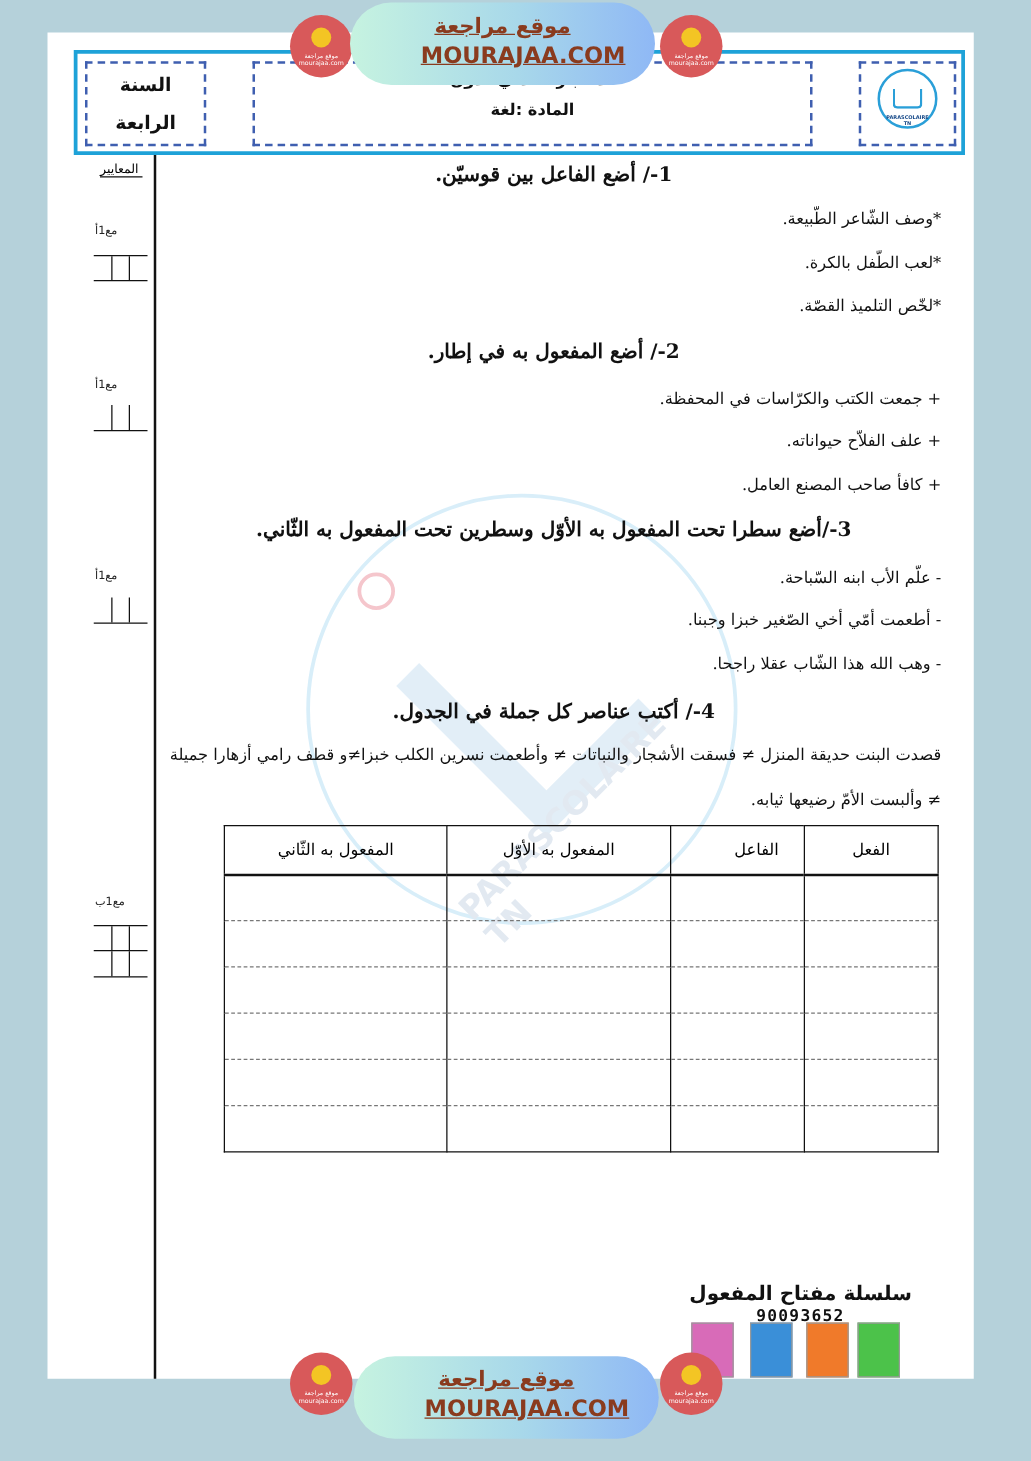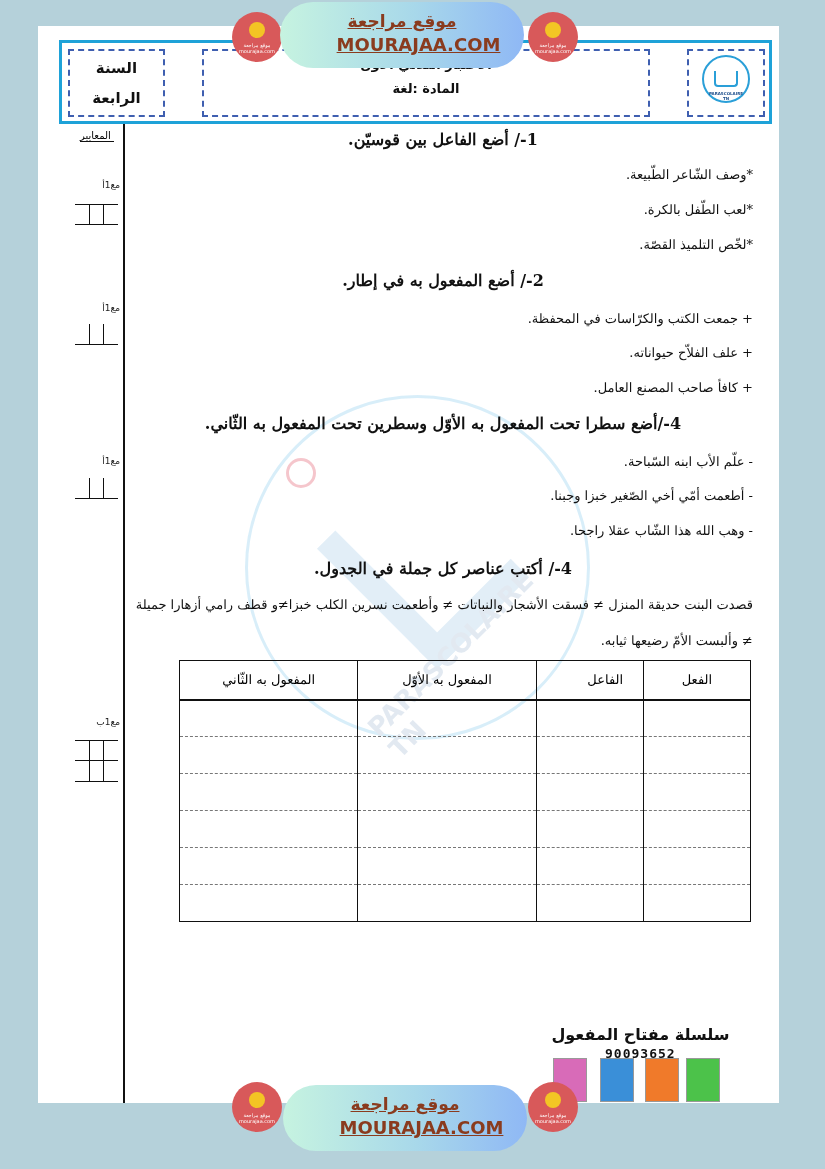--- a/index.html
+++ b/index.html
@@ -56,21 +56,21 @@
   .banner .b1 { display:block; font-size: 17px; text-decoration: underline; margin-top: 7px; line-height: 24px; }
   .banner .b2 { display:block; font-size: 18px; text-decoration: underline; line-height: 24px; padding-left: 33px; }
   .badge {
     position: absolute; width: 50px; height: 50px; border-radius: 50%; background: #d8595a;
   }
   .badge .dot { position:absolute; left:17px; top:10px; width:16px; height:16px; border-radius:50%; background:#f3c524; }
   .badge .bt { position:absolute; left:0; right:0; top:30px; font-size:5px; color:#fff; text-align:center; font-family:"DejaVu Sans",sans-serif; }
   
   .vline { position: absolute; left: 123px; top: 124px; width: 1.5px; height: 979px; background: #111; }
   .crit-title { position: absolute; left: 80px; top: 130px; width: 34px; font-size: 10px; text-align: left; border-bottom: 1px solid #111; font-family: "DejaVu Sans", sans-serif; }
-  .crit-label { position: absolute; width: 44px; left: 76px; font-size: 9px; text-align: right; font-family:"DejaVu Sans",sans-serif; color:#222; }
+  .crit-label { position: absolute; width: 44px; left: 76px; font-size: 9px; text-align: left; font-family:"DejaVu Sans",sans-serif; color:#222; }
   .crit-grid { position: absolute; left: 75px; width: 43px; }
   .crit-grid .row { height: 21px; border-bottom: 1.5px solid #111; display: flex; }
   .crit-grid .row:first-child { border-top: 1.5px solid #111; }
   .crit-grid .cell { flex: 1; border-left: 1.5px solid #111; }
   .crit-grid .cell:first-child { border-left: none; }
   .crit-grid.open .row:first-child { border-top: none; }
   
   .content { position: absolute; right: 72px; width: 620px; direction: rtl; text-align: right; color: #111; }
   .q { font-weight: bold; font-size: 16px; font-family: "DejaVu Serif", serif; text-align: center; }
   .s { font-size: 13px; font-family: "DejaVu Serif", serif; }
@@ -179,21 +179,21 @@
 <div class="content q" style="top:130px;">1-/ أضع الفاعل  بين قوسيّن.</div>
 <div class="content s" style="top:167px;">*وصف الشّاعر الطّبيعة.</div>
 <div class="content s" style="top:202px;">*لعب الطّفل بالكرة.</div>
 <div class="content s" style="top:237px;">*لخّص التلميذ القصّة.</div>
 
 <div class="content q" style="top:271px;">2-/ أضع المفعول به في إطار.</div>
 <div class="content s" style="top:311px;">+ جمعت الكتب والكرّاسات في المحفظة.</div>
 <div class="content s" style="top:345px;">+ علف الفلاّح حيواناته.</div>
 <div class="content s" style="top:380px;">+ كافأ صاحب المصنع العامل.</div>
 
-<div class="content q" style="top:414px;">4-/أضع سطرا تحت المفعول به الأوّل وسطرين تحت المفعول به الثّاني.</div>
+<div class="content q" style="top:414px;">3-/أضع سطرا تحت المفعول به الأوّل وسطرين تحت المفعول به الثّاني.</div>
 <div class="content s" style="top:454px;">- علّم الأب ابنه السّباحة.</div>
 <div class="content s" style="top:488px;">- أطعمت أمّي أخي الصّغير خبزا وجبنا.</div>
 <div class="content s" style="top:523px;">- وهب الله هذا الشّاب عقلا راجحا.</div>
 
 <div class="content q" style="top:559px;">4-/ أكتب عناصر كل جملة في الجدول.</div>
 <div class="content para" style="top:587px; right:72px; width:640px;">قصدت البنت حديقة المنزل ≠ فسقت الأشجار والنباتات ≠ وأطعمت نسرين الكلب خبزا≠و قطف رامي أزهارا جميلة</div>
 <div class="content para" style="top:623px;">≠ وألبست الأمّ رضيعها ثيابه.</div>
 
 <table class="tbl">
   <thead>

